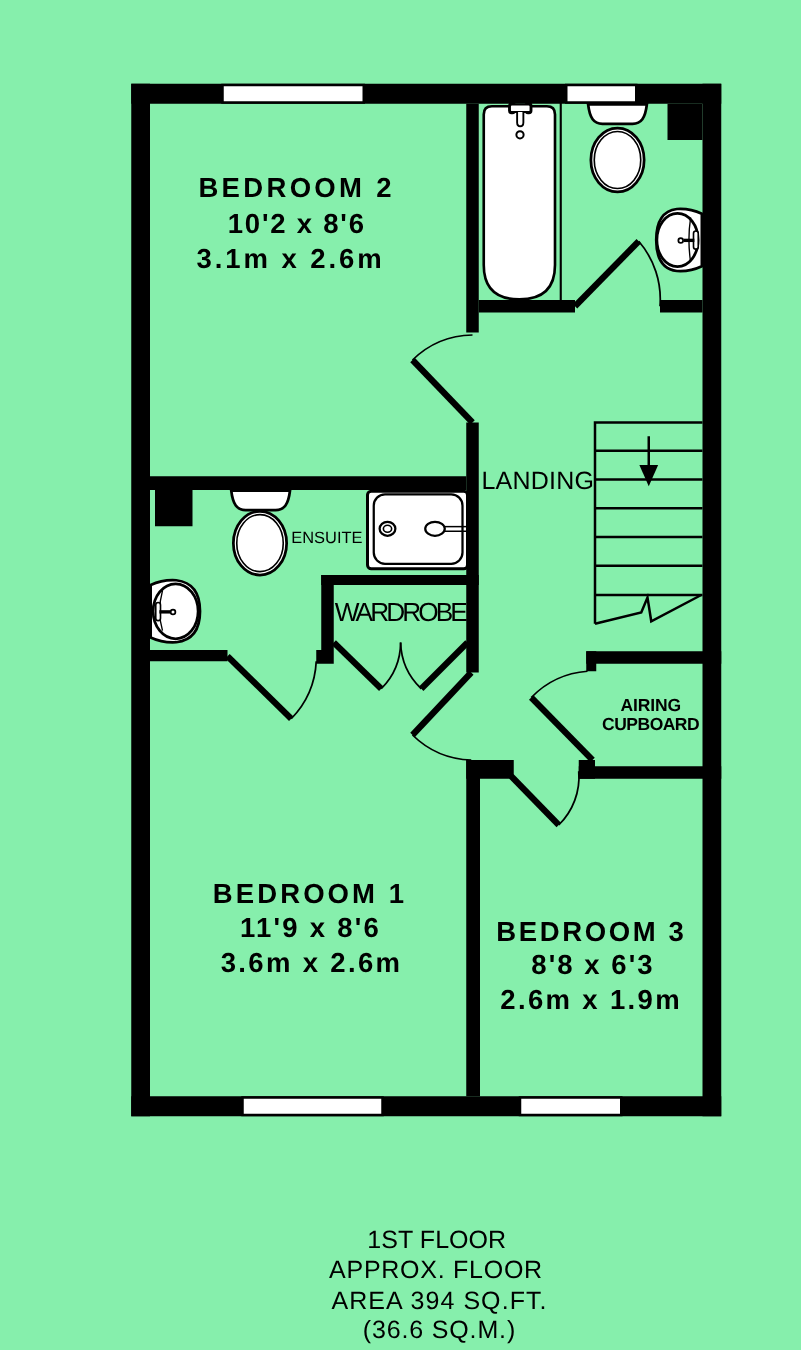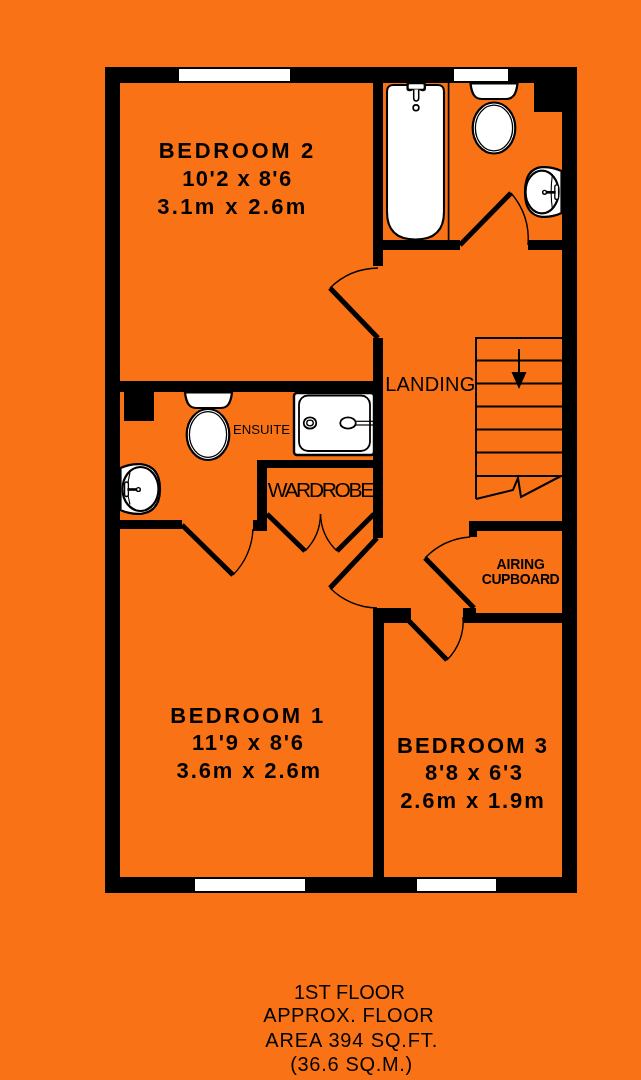--- a/index.html
+++ b/index.html
@@ -1,16 +1,16 @@
 <!DOCTYPE html>
 <html><head>
 <meta charset="utf-8">
 <style>
   html,body{margin:0;padding:0;background:#ffffff;}
-  #page{position:relative;width:641px;height:1080px;background:#f97316;overflow:hidden;}
+  #page{position:relative;width:641px;height:1080px;background:#86efac;overflow:hidden;}
   svg{position:absolute;left:0;top:0;}
   text{font-family:"Liberation Sans",sans-serif;fill:#000;}
 </style>
 </head>
 <body>
 <div id="page">
 <svg width="641" height="1080" viewBox="0 0 641 1080">
 
   <g fill="#000000" stroke="none">
 

